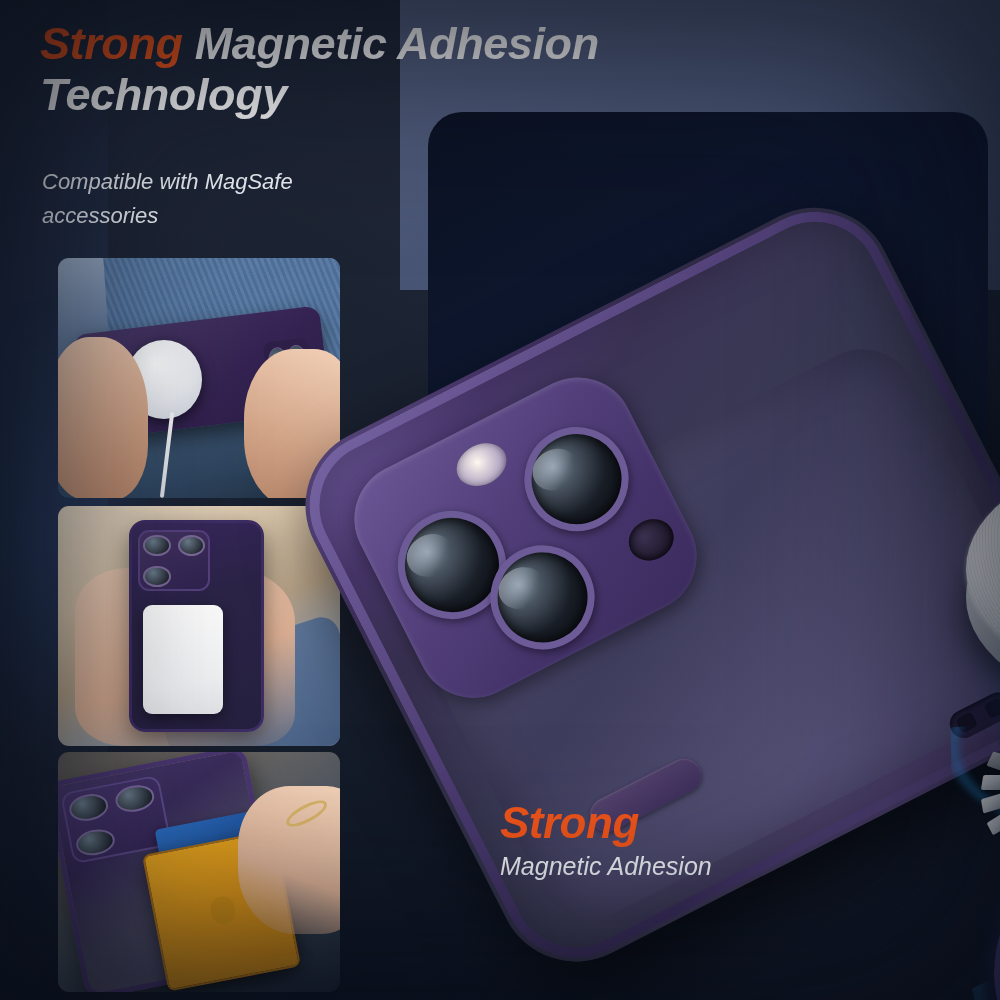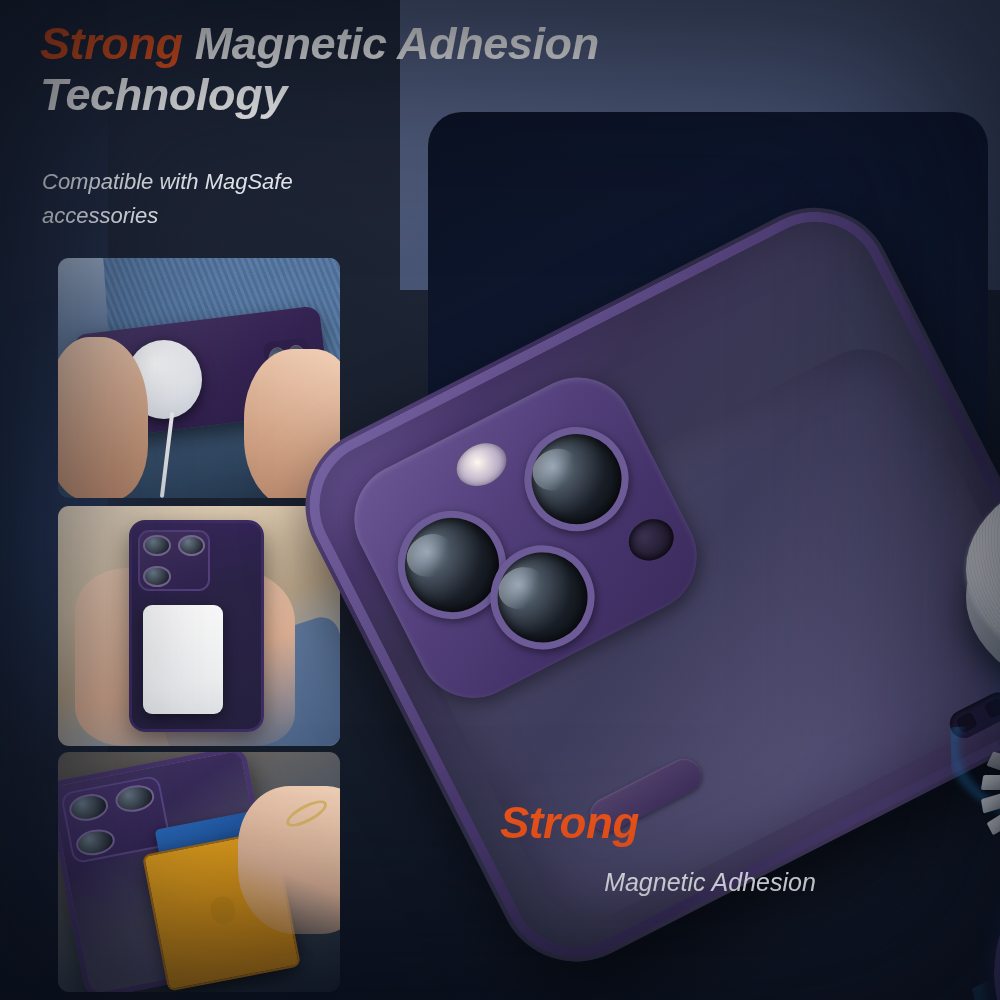--- a/index.html
+++ b/index.html
@@ -38,21 +38,21 @@
   .headline{position:absolute;left:40px;top:18px;width:700px;
     font-size:45px;font-weight:bold;line-height:1.14;color:#ffffff;letter-spacing:-.4px;}
   .headline .hl-strong{color:#f2551a;}
   .subhead{position:absolute;left:42px;top:144px;width:400px;
     font-size:22px;line-height:1.55;color:#eef1f6;font-weight:400;margin-top:21px;}
 
   
   .caption{position:absolute;left:500px;top:800px;width:420px;}
   .caption .cap-strong{font-size:44px;font-weight:bold;color:#f2551a;line-height:1.05;
     letter-spacing:-.5px;}
-  .caption .cap-sub{font-size:25px;color:#f2f5fa;line-height:1.32;margin-top:20px;font-weight:400;text-align:center;}
+  .caption .cap-sub{font-size:25px;color:#f2f5fa;line-height:1.32;margin-top:4px;font-weight:400;}
 
   
   .thumb{position:absolute;left:58px;width:282px;height:240px;border-radius:11px;
     overflow:hidden;}
   .thumb.t1{top:258px;}
   .thumb.t2{top:506px;}
   .thumb.t3{top:752px;}
   .thumb-inner{position:absolute;inset:0;}
 
   

